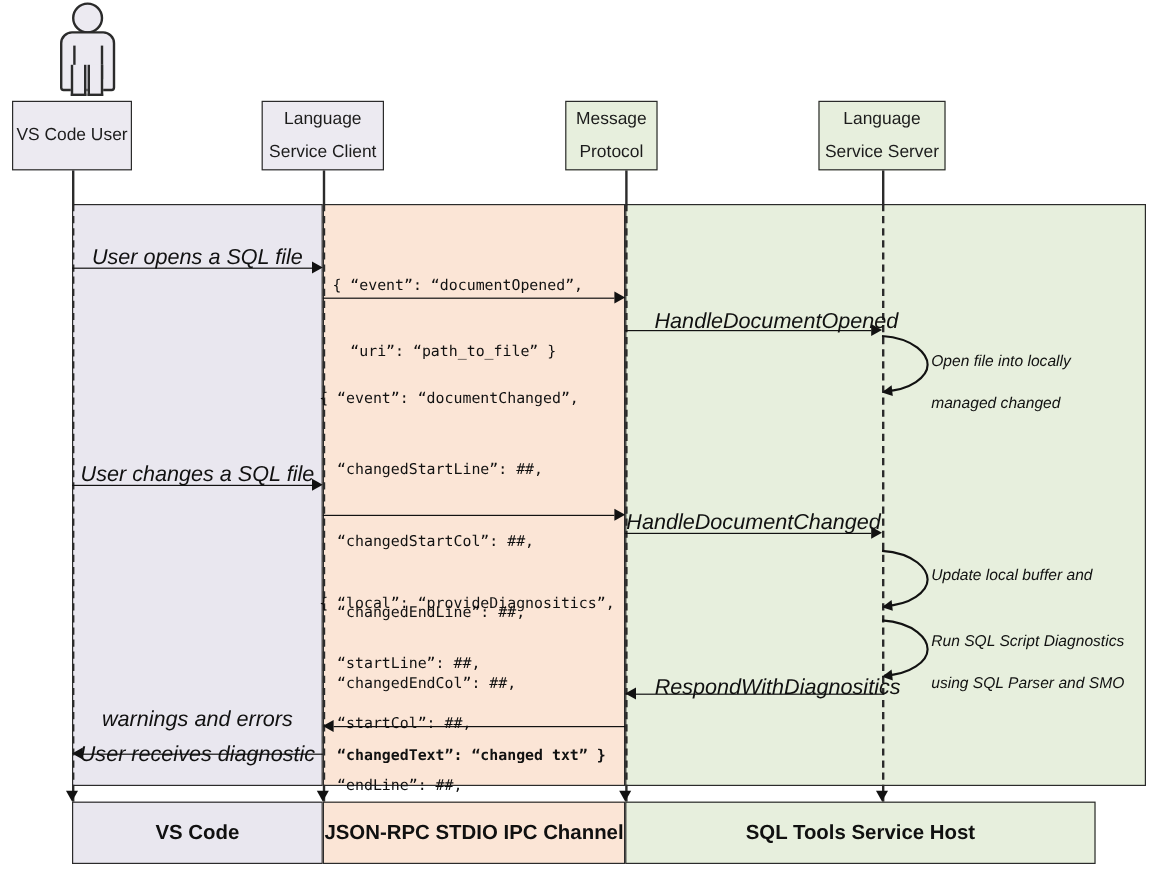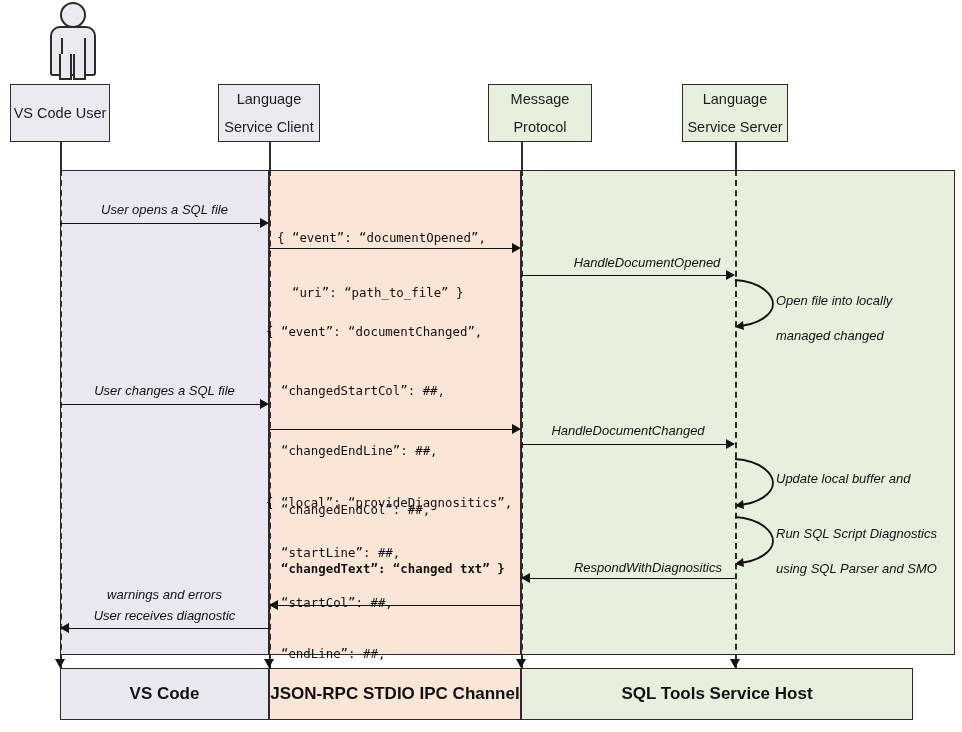--- a/index.html
+++ b/index.html
@@ -42,21 +42,21 @@
   .lifeline.solid{border-left-style:solid;}
 
   
   .arrow{position:absolute;height:0;border-top:1.7px solid #121212;}
   .arrowhead{position:absolute;width:0;height:0;border-top:5px solid transparent;
              border-bottom:5px solid transparent;}
   .arrowhead.right{border-left:9px solid #121212;}
   .arrowhead.left{border-right:9px solid #121212;}
 
   
-  .lbl{position:absolute;font-size:13px;font-style:italic;color:#111;
+  .lbl{position:absolute;font-size:18px;font-style:italic;color:#111;
        white-space:nowrap;line-height:1.6;}
   .lbl.center{text-align:center;}
   .mono{position:absolute;font-family:"DejaVu Sans Mono", monospace;
         font-size:12.4px;color:#111;white-space:pre;line-height:1;}
 
   .selfnote{position:absolute;font-size:13px;font-style:italic;color:#111;
             white-space:nowrap;line-height:1.75;}
   .loopsvg{position:absolute;}
 </style>
 </head>
@@ -75,21 +75,21 @@
 
   <div class="pbox purple" style="left:10px;top:84px;width:100px;height:58px;">
     <span>VS Code User</span>
   </div>
 
   <div class="pbox purple" style="left:218px;top:84px;width:102px;height:58px;">
     <span>Language</span>
     <span>Service Client</span>
   </div>
 
-  <div class="pbox green" style="left:471px;top:84px;width:104px;height:58px;margin-left:17px;">
+  <div class="pbox green" style="left:471px;top:84px;width:77px;height:58px;">
     <span>Message</span>
     <span>Protocol</span>
   </div>
 
   <div class="pbox green" style="left:682px;top:84px;width:106px;height:58px;">
     <span>Language</span>
     <span>Service Server</span>
   </div>
 
   <div class="band purple" style="left:60px;top:170px;width:209px;height:485px;"></div>
@@ -128,20 +128,21 @@
     <path d="M2,4 C30,6 40,20 40,28 C40,38 26,49 4,50" fill="none" stroke="#121212" stroke-width="1.8"></path>
     <polygon points="10,45 2,51 11,54" fill="#121212"></polygon>
   </svg>
   <div class="selfnote" style="left:776px;top:290px;">
     <div>Open file into locally</div>
     <div style="margin-top:12px;">managed changed</div>
   </div>
 
   <div class="mono" style="left:266px;top:290px;">
     <div style="line-height:34.6px;">{ “event”: “documentChanged”,</div>
+    <div style="line-height:34.6px;">  “changedStartLine”: ##,</div>
     <div style="line-height:34.6px;">  “changedStartCol”: ##,</div>
     <div style="line-height:34.6px;">  “changedEndLine”: ##,</div>
     <div style="line-height:34.6px;">  “changedEndCol”: ##,</div>
     <div style="line-height:34.6px;font-weight:bold;">  “changedText”: “changed txt” }</div>
   </div>
 
   <div class="lbl center" style="left:60px;top:381px;width:209px;text-align:center;">User changes a SQL file</div>
   <div class="arrow" style="left:60px;top:404px;width:200px;"></div>
   <div class="arrowhead right" style="left:260px;top:399px;"></div>
 

